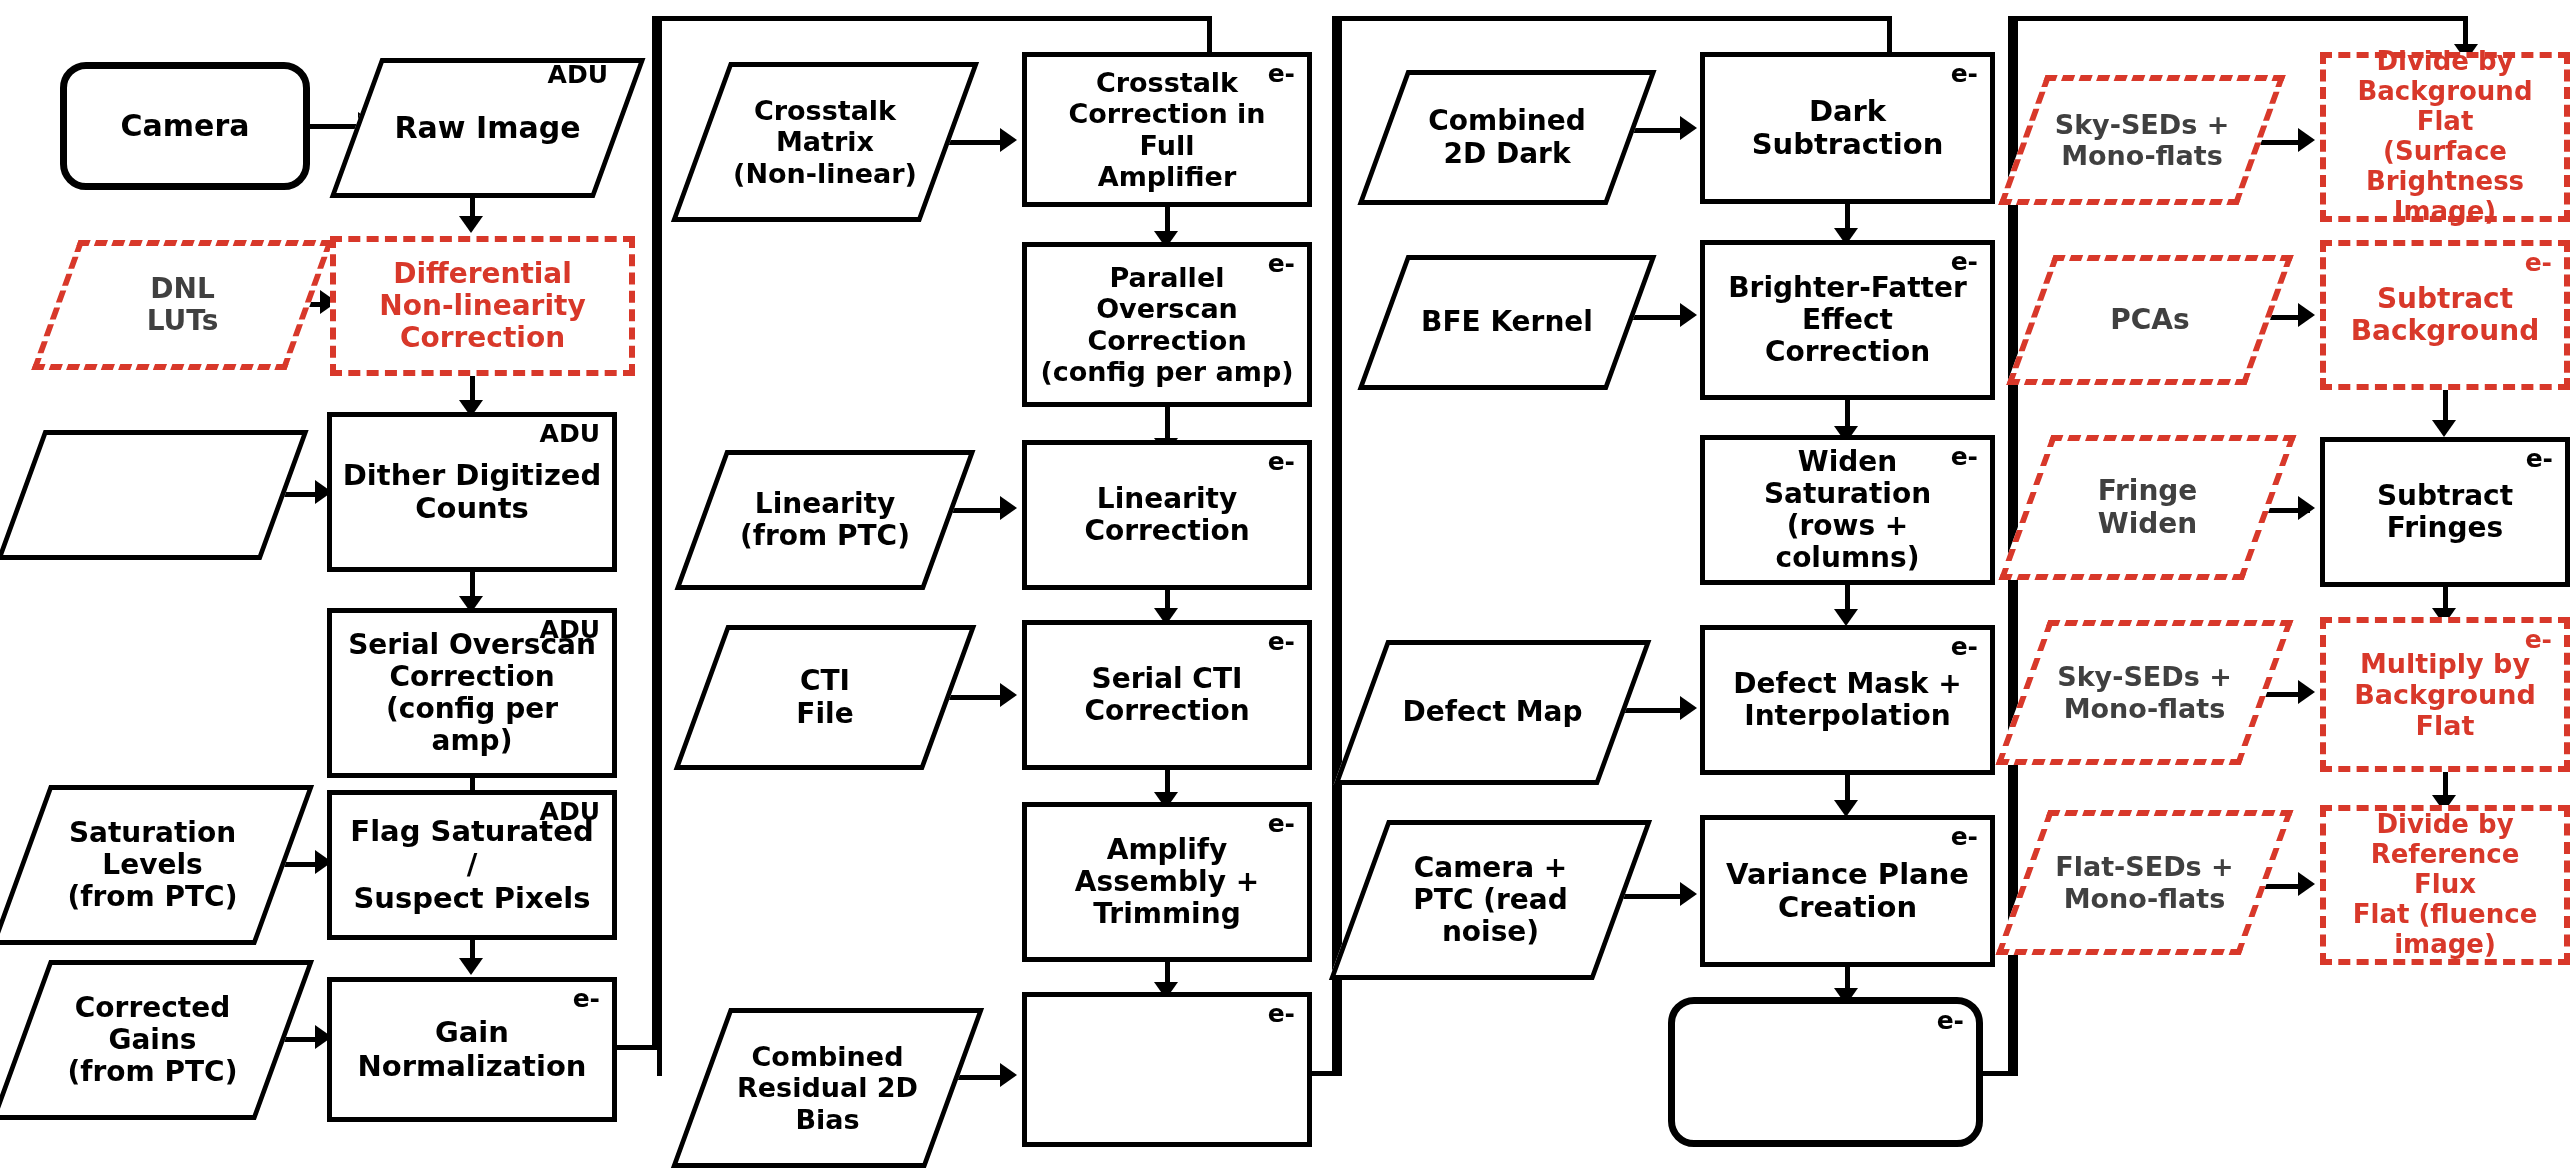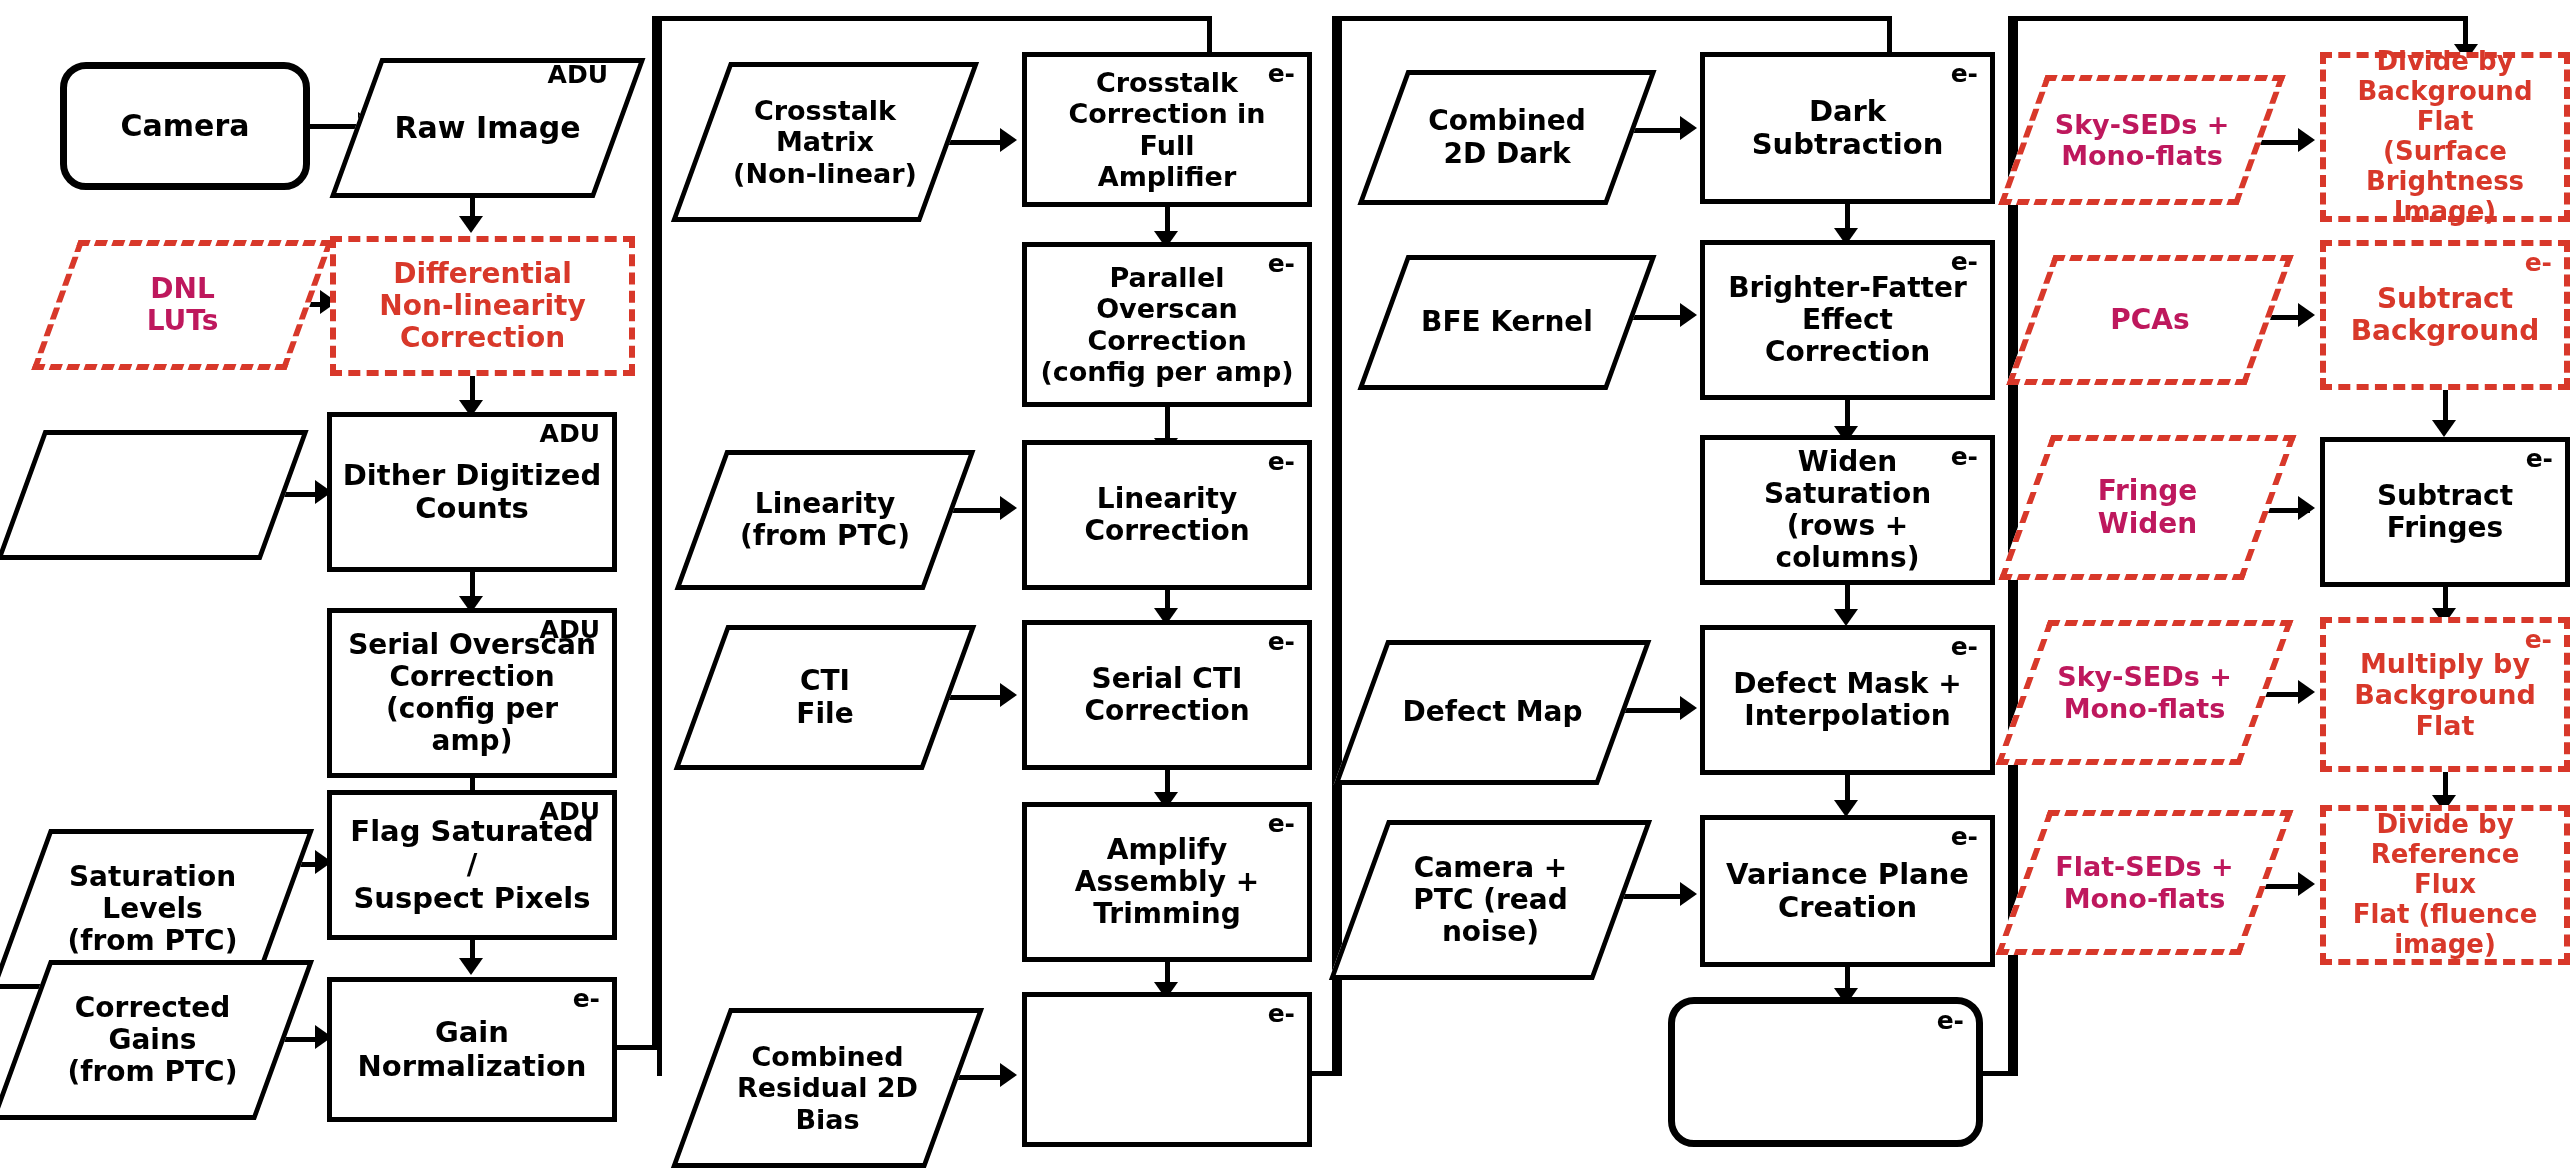--- a/index.html
+++ b/index.html
@@ -58,21 +58,21 @@
     position:absolute;
     inset:0;
     border:5px solid #000;
     transform:skewX(-20deg);
     background:#fff;
     z-index:1;
   }
   .data.red .shape{
     border:6px dashed #d8382a;
   }
-  .data.red{ color:#be185d; }
+  .data.red{ color:#404040; }
 
   
   .unit{
     position:absolute;
     top:4px;
     right:12px;
     font-weight:bold;
     font-size:25px;
     line-height:1;
     z-index:4;
@@ -158,21 +158,21 @@
 
   <div class="node proc" style="left:327px;top:608px;width:290px;height:170px;font-size:28px;">
     <span class="unit">ADU</span>
     <span class="label">Serial Overscan
 Correction
 (config per amp)</span>
   </div>
   <div class="edge v" style="left:470px;top:778px;height:24px;"></div>
   <div class="arrow down" style="left:459px;top:796px;"></div>
 
-  <div class="node data" style="left:20px;top:785px;width:265px;height:160px;font-size:28px;margin-top:44px;">
+  <div class="node data" style="left:20px;top:785px;width:265px;height:160px;font-size:28px;">
     <div class="shape"></div>
     <span class="label">Saturation
 Levels
 (from PTC)</span>
   </div>
   <div class="edge h" style="left:268px;top:862px;width:55px;"></div>
   <div class="arrow right" style="left:315px;top:850px;"></div>
 
   <div class="node proc" style="left:327px;top:790px;width:290px;height:150px;font-size:29px;">
     <span class="unit">ADU</span>

